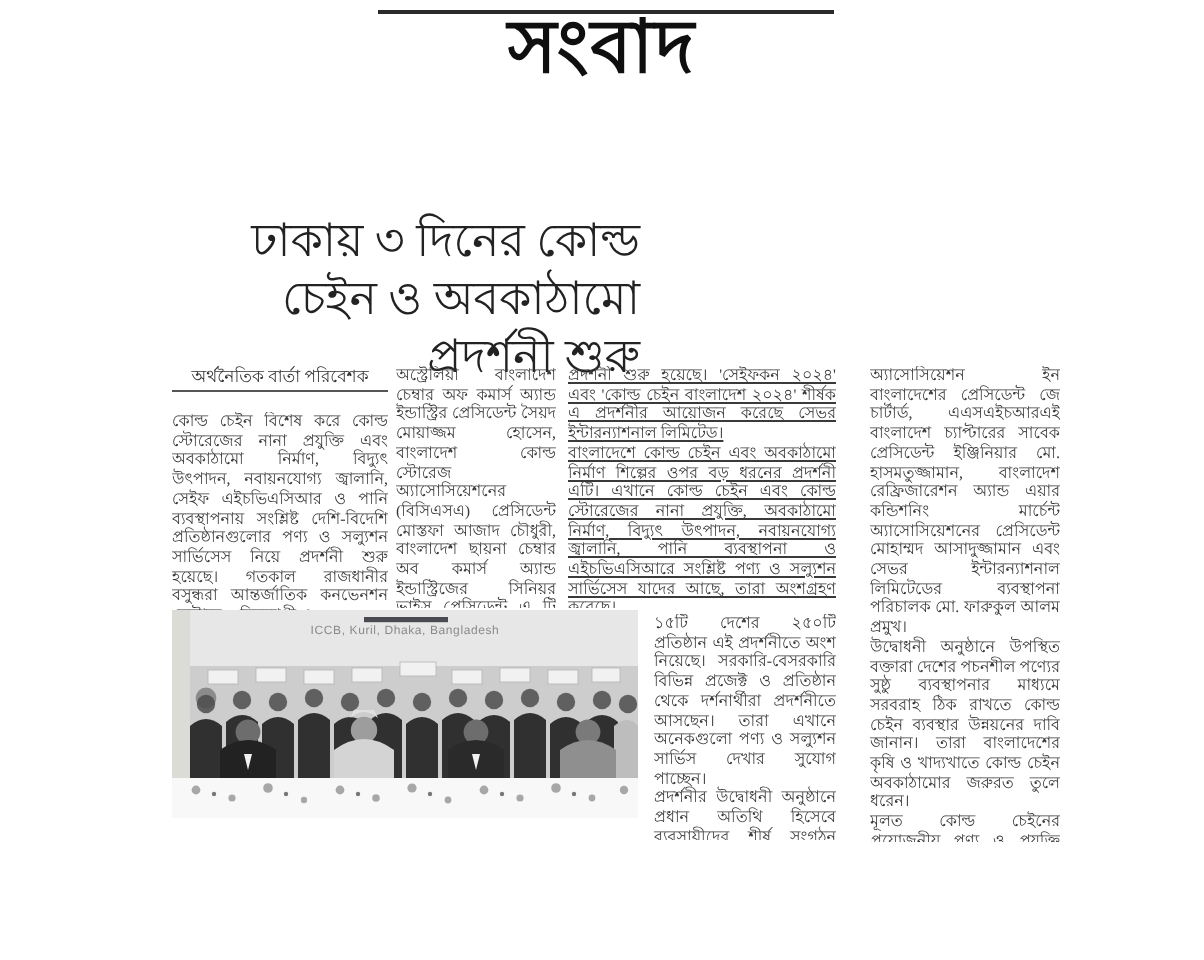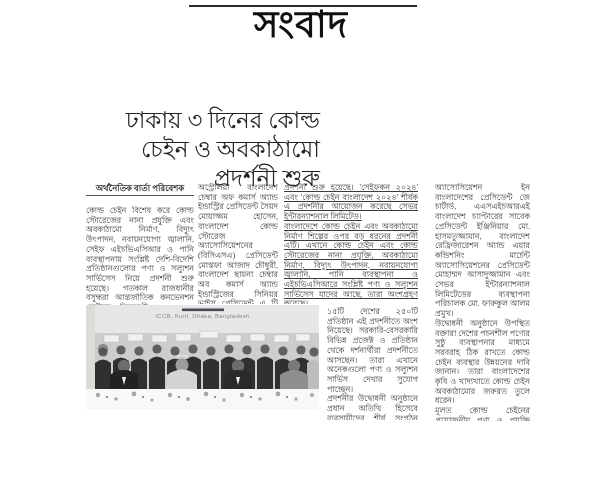--- a/index.html
+++ b/index.html
@@ -18,21 +18,21 @@
     letter-spacing:1px;
     font-family:Liberation Mono, monospace;
   }
   .headline{
     left:84px;top:90px;width:220px;margin:16px;text-align:right;
     font-size:23px;line-height:29px;font-weight:400;color:#222;
     white-space:pre-line;
   }
   .byline{
     left:86px;top:183px;width:108px;text-align:center;
-    font-size:8.5px;line-height:11px;font-weight:700;color:#333;
+    font-size:8.5px;line-height:11px;font-weight:400;color:#333;
     border-bottom:1px solid #555;padding-bottom:1px;
   }
   .col{
     font-size:8px;line-height:9.7px;color:#3a3a3a;
     text-align:justify;white-space:pre-line;overflow:hidden;
   }
   .col1{left:86px;top:206px;width:108px;height:106px;}
   .col2{left:198px;top:183px;width:80px;height:121px;}
   .col3u{left:284px;top:183px;width:134px;height:121px;text-decoration:underline;}
   .col3l{left:327px;top:307px;width:91px;height:113px;}

